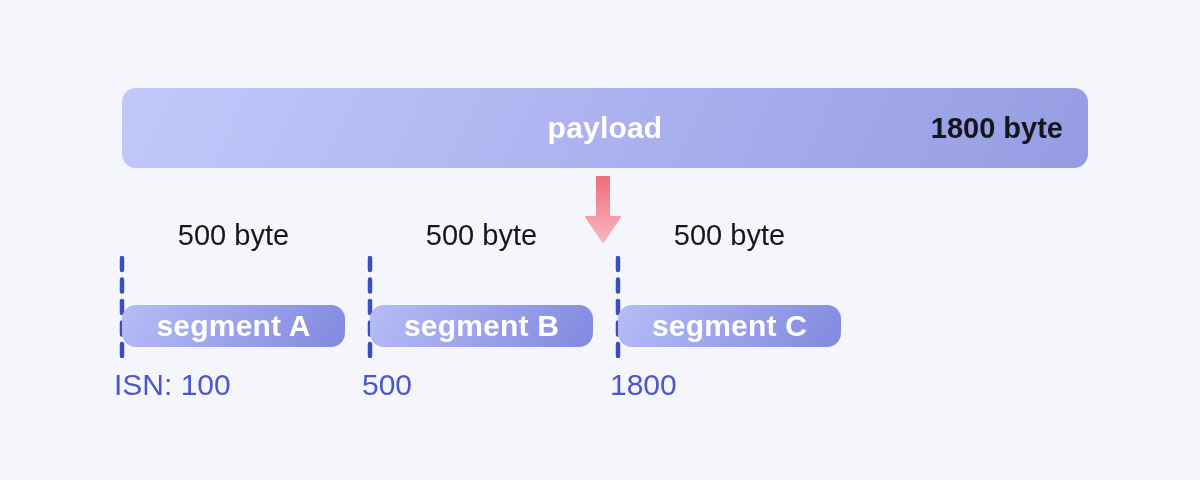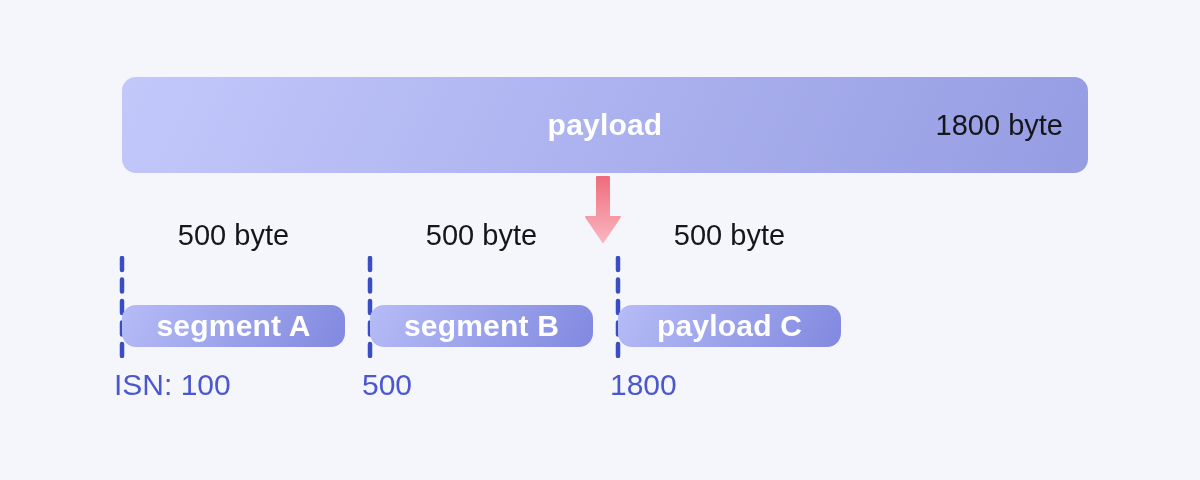--- a/index.html
+++ b/index.html
@@ -7,34 +7,34 @@
   body {
     position:relative;
     overflow:hidden;
     background: var(--background, #f5f6fb);
     font-family: "Liberation Sans", sans-serif;
   }
   .canvas { position:absolute; inset:0; }
 
   
   .payload-bar {
-    position:absolute; left:122px; top:77px; width:966px; height:96px;
+    position:absolute; left:122px; top:88px; width:966px; height:80px;
     border-radius:14px;
     background: linear-gradient(115deg, var(--bar-gradient-start,#c3c8fb) 0%, var(--bar-gradient-end,#959ce2) 100%);
   }
   .payload-label {
     position:absolute; left:0; right:0; top:0; height:100%;
     display:flex; align-items:center; justify-content:center;
     color: var(--light-text,#ffffff); font-weight:bold; font-size:30px;
     letter-spacing:0.2px;
   }
   .payload-size {
     position:absolute; right:25px; top:0; height:100%;
     display:flex; align-items:center;
-    color: var(--dark-text,#15161a); font-weight:normal; font-size:29px;
+    color: var(--dark-text,#15161a); font-weight:bold; font-size:29px;
   }
 
   
   .split-arrow { position:absolute; left:585px; top:176px; }
 
   
   .segment { position:absolute; top:265px; width:223px; height:82px; }
   .seg-0 { left:122px; } .seg-1 { left:370px; } .seg-2 { left:618px; } .seg-3 { left:866px; }
 
   .segment-box {
@@ -98,19 +98,19 @@
     </div>
     <div class="isn-label">500</div>
   </div>
 
   <div class="segment seg-2">
     <div class="size-label">500 byte</div>
     <svg class="dash-line" width="12" height="102" viewBox="0 0 12 102">
       <line x1="6" y1="2" x2="6" y2="100" style="stroke: var(--dash-line, #3b4dc5);" stroke-width="4.5" stroke-dasharray="12 9.5" stroke-linecap="round"></line>
     </svg>
     <div class="segment-box">
-      <span>payload C</span>
+      <span>segment C</span>
     </div>
     <div class="isn-label">1800</div>
   </div>
 
 
 </div>
 
 </body></html>

